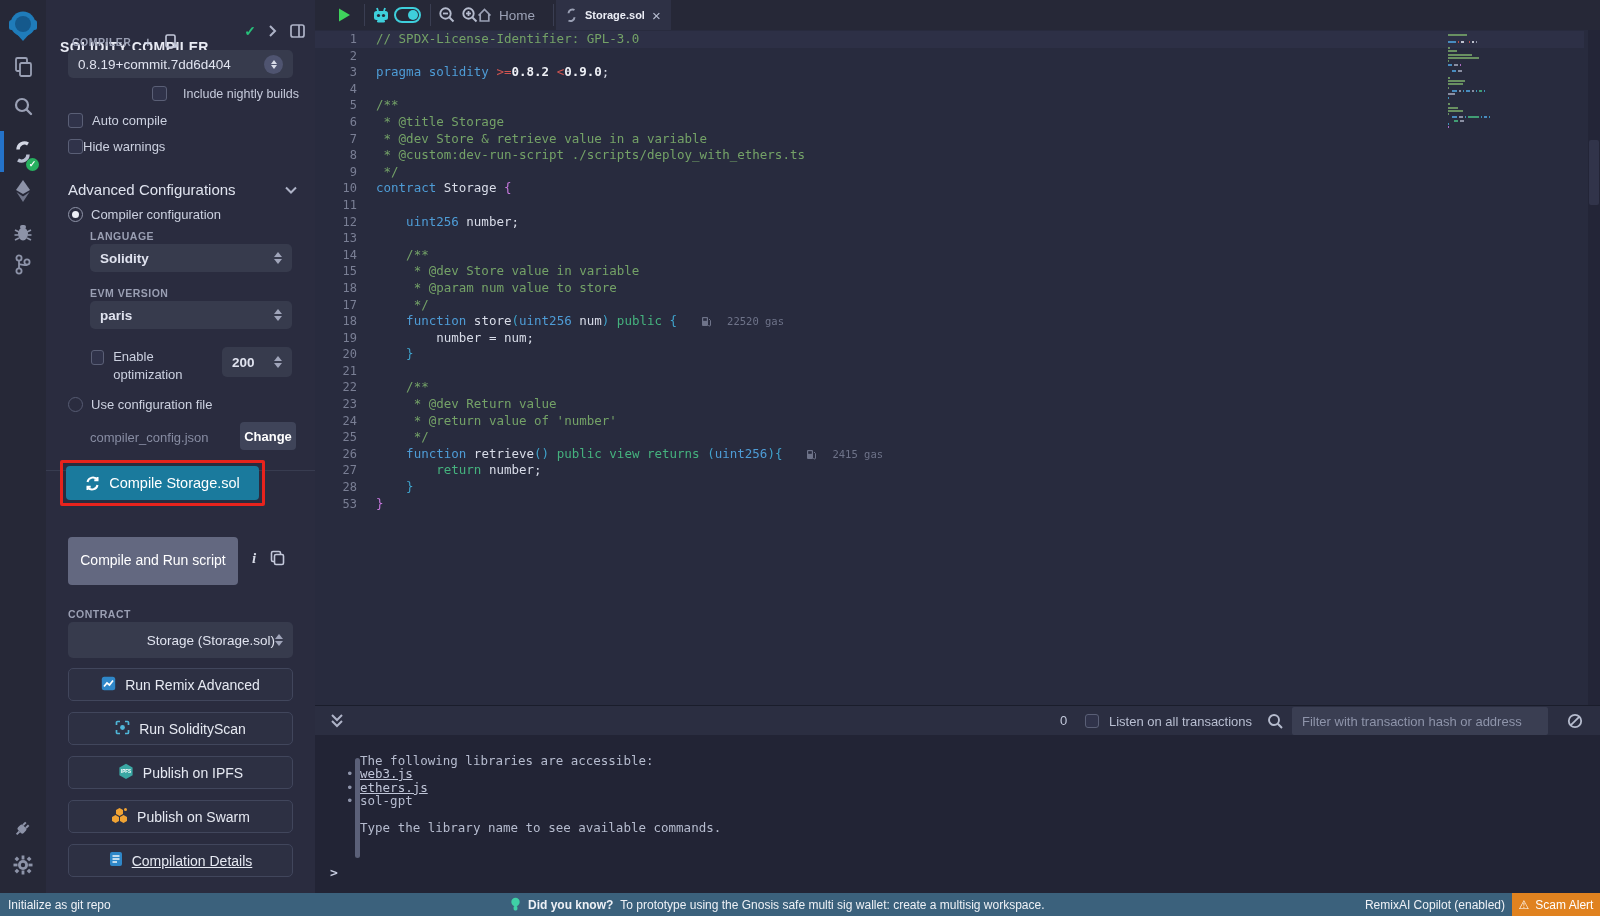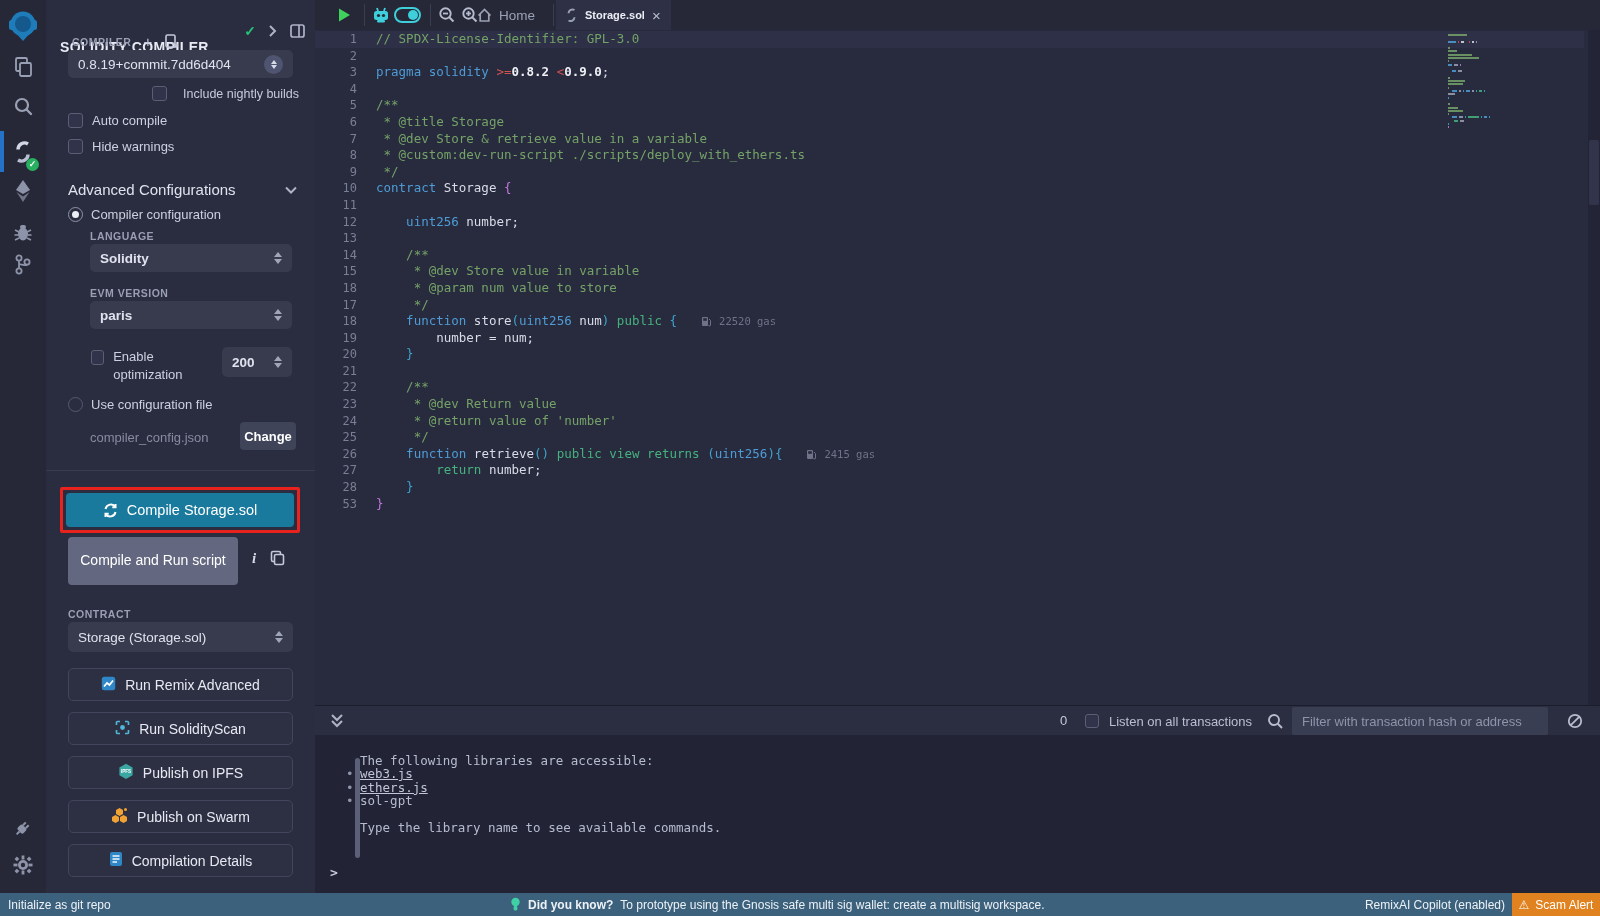--- a/index.html
+++ b/index.html
@@ -70,21 +70,21 @@
 
   
   #editor { position:absolute; left:0; top:30px; width:1285px; height:675px; background:#282b3e; overflow:hidden; }
   #activeline { position:absolute; left:0; top:1px; width:1269px; height:17px; background:#2d3046; }
   #code { position:absolute; left:0; top:1px; font-family:"DejaVu Sans Mono", monospace; font-size:12.5px; }
   .cl { display:flex; height:16.6px; line-height:16.6px; white-space:pre; }
   .ln { display:inline-block; width:61px; text-align:right; color:#7a7f95; padding-right:19px; font-size:12px; }
   .tok-c { color:#74a267; } .tok-k { color:#4e9cd6; } .tok-o { color:#cf5450; }
   .tok-n { color:#eef0f6; font-weight:bold; } .tok-g { color:#45b27e; }
   .tok-m { color:#c678dd; } .tok-p { color:#3fa3cc; } .tok-w { color:#d8dce8; }
-  .gasbadge { margin-left:24px; color:#6e7389; font-size:10.5px; display:inline-flex; align-items:center; gap:8px; }
+  .gasbadge { margin-left:24px; color:#6e7389; font-size:10.5px; display:inline-flex; align-items:center; gap:16px; }
   #minimap { position:absolute; left:1133px; top:4px; width:140px; }
   .mm-row { height:2px; margin-bottom:1.3px; display:flex; gap:2px; }
   .mm-seg { height:2px; opacity:.85; }
   #scrollstrip { position:absolute; right:0; top:0; width:12px; height:675px; background:#232537; }
   #scrollthumb { position:absolute; right:1px; top:110px; width:10px; height:65px; background:#31344a; border-radius:2px; }
 
   
   #terminal { position:absolute; left:0; top:705px; width:1285px; height:188px; background:#222435; }
   #term-header { position:absolute; left:0; top:0; width:1285px; height:30px; background:#2b2e41; border-top:1px solid #1a1d2b;
     display:flex; align-items:center; }
@@ -238,21 +238,21 @@
 
     <div class="abs" style="left:106px;top:86px;display:flex;align-items:center;gap:16px;">
       <span class="chk"></span>
       <span style="font-size:12.5px;color:#c6cbdc;">Include nightly builds</span>
     </div>
 
     <div class="abs" style="left:22px;top:113px;display:flex;align-items:center;gap:9px;">
       <span class="chk"></span>
       <span class="cblabel">Auto compile</span>
     </div>
-    <div class="abs" style="left:22px;top:139px;display:flex;align-items:center;gap:9px;">
+    <div class="abs" style="left:22px;top:139px;display:flex;align-items:center;gap:0;">
       <span class="chk"></span>
       <span class="cblabel">Hide warnings</span>
     </div>
 
     <div class="abs" style="left:22px;top:181px;right:18px;display:flex;align-items:center;">
       <span style="font-size:15px;color:#dfe3ee;">Advanced Configurations</span>
       <span style="flex:1"></span>
       <svg width="12" height="8" viewBox="0 0 12 8">
           <path d="M1 1.5 L6 6.5 L11 1.5" fill="none" stroke="#aeb3c7" stroke-width="2"></path>
         </svg>
@@ -296,41 +296,41 @@
     <div class="abs" style="left:22px;top:397px;display:flex;align-items:center;gap:8px;">
       <span class="radio sel-off"></span>
       <span class="cblabel">Use configuration file</span>
     </div>
 
     <div class="abs" style="left:44px;top:430px;font-size:13px;color:#878ca2;">compiler_config.json</div>
     <button id="change-btn" class="abs" style="left:194px;top:422px;width:56px;height:28px;">Change</button>
 
     <div class="divider" style="top:470px;"></div>
 
-    <div id="compile-annotation" class="abs" style="left:14px;top:487px;width:240px;height:46px;">
+    <div id="compile-annotation" class="abs" style="left:14px;top:460px;width:205px;height:46px;">
       <button id="compile-btn">
         <svg width="15" height="15" viewBox="0 0 15 15">
             <path d="M12.5 4 A5.5 5.5 0 0 0 2.5 6" fill="none" stroke="#fff" stroke-width="2"></path>
             <path d="M2.5 11 A5.5 5.5 0 0 0 12.5 9" fill="none" stroke="#fff" stroke-width="2"></path>
             <path d="M12.5 1 v3.2 h-3.2" fill="none" stroke="#fff" stroke-width="2"></path>
             <path d="M2.5 14 v-3.2 h3.2" fill="none" stroke="#fff" stroke-width="2"></path>
           </svg>
         <span>Compile Storage.sol</span>
       </button>
     </div>
 
     <button id="compile-run-btn" class="abs" style="left:22px;top:537px;width:170px;height:48px;">Compile and Run script</button>
     <span class="abs" style="left:206px;top:550px;font-size:15px;color:#d6dae6;font-family:'Liberation Serif',serif;font-style:italic;font-weight:bold;">i</span>
     <svg class="abs" style="left:224px;top:550px;" width="15" height="16" viewBox="0 0 15 16">
         <rect x="1.5" y="1.5" width="9" height="10" rx="1.5" fill="none" stroke="#c3c8da" stroke-width="1.6"></rect>
         <rect x="4.5" y="4.5" width="9" height="10" rx="1.5" fill="#2a2c3f" stroke="#c3c8da" stroke-width="1.6"></rect>
       </svg>
 
     <div class="abs seclabel" style="left:22px;top:608px;">CONTRACT</div>
-    <div class="sel abs" style="left:22px;top:622px;width:225px;height:30px;">
+    <div class="sel abs" style="left:22px;top:622px;width:225px;height:36px;text-align:right;">
       <span class="grow">Storage (Storage.sol)</span>
       <span class="updown">
           <i class="up"></i>
           <i class="dn"></i>
         </span>
     </div>
 
     <div id="action-buttons">
         <button class="action-btn" style="top: 668px;">
           <span><svg width="15" height="15" viewBox="0 0 15 15">
@@ -355,21 +355,21 @@
         </button>
         <button class="action-btn" style="top: 800px;">
           <span><svg width="17" height="16" viewBox="0 0 17 16">
               <path d="M8.5 1 L12 3 V7 L8.5 9 L5 7 V3 Z" fill="#f0a334"></path>
               <path d="M4.5 8 L8 10 V14 L4.5 16 L1 14 V10 Z" fill="#f0a334"></path>
               <path d="M12.5 8 L16 10 V14 L12.5 16 L9 14 V10 Z" fill="#f0a334"></path>
               <circle cx="14.5" cy="2.5" r="1.5" fill="#f0a334"></circle>
             </svg></span>
           <span>Publish on Swarm</span>
         </button>
-        <button class="action-btn" style="top: 844px;">
+        <button class="action-btn" style="top: 844px; text-decoration: underline;">
           <span><svg width="14" height="16" viewBox="0 0 14 16">
               <rect x="1" y="1" width="12" height="14" rx="2" fill="#2f87c8"></rect>
               <line x1="3.5" y1="5" x2="10.5" y2="5" stroke="#fff" stroke-width="1.4"></line>
               <line x1="3.5" y1="8" x2="10.5" y2="8" stroke="#fff" stroke-width="1.4"></line>
               <line x1="3.5" y1="11" x2="8" y2="11" stroke="#fff" stroke-width="1.4"></line>
             </svg></span>
           <span>Compilation Details</span>
         </button>
       </div>
     <div id="panel-scrollthumb"></div>

